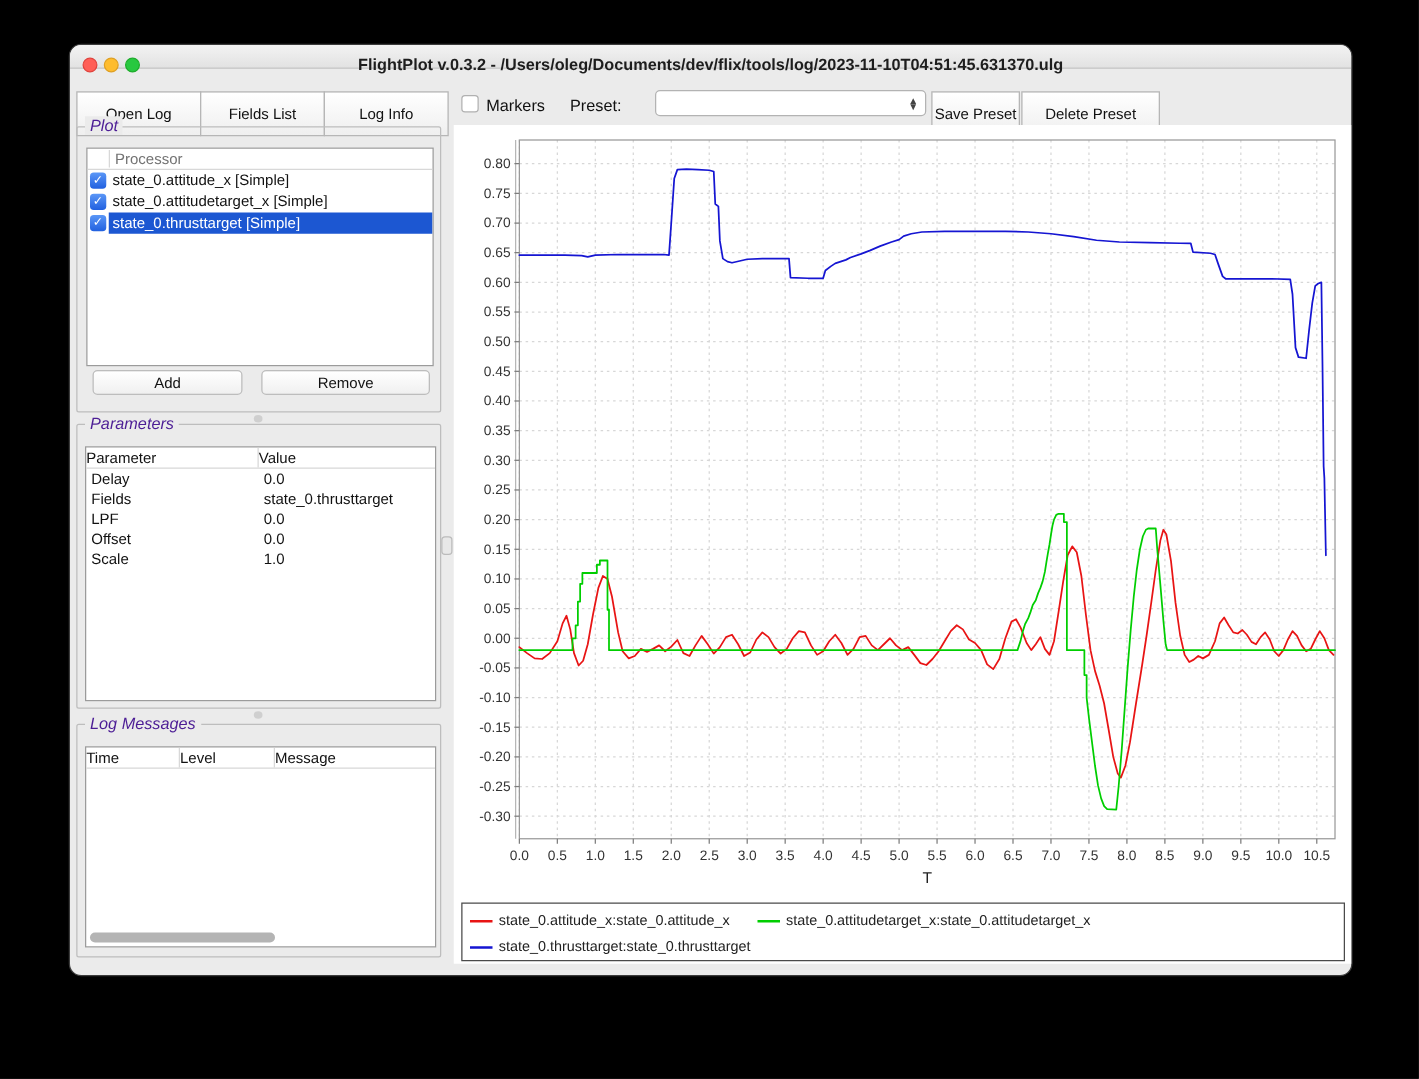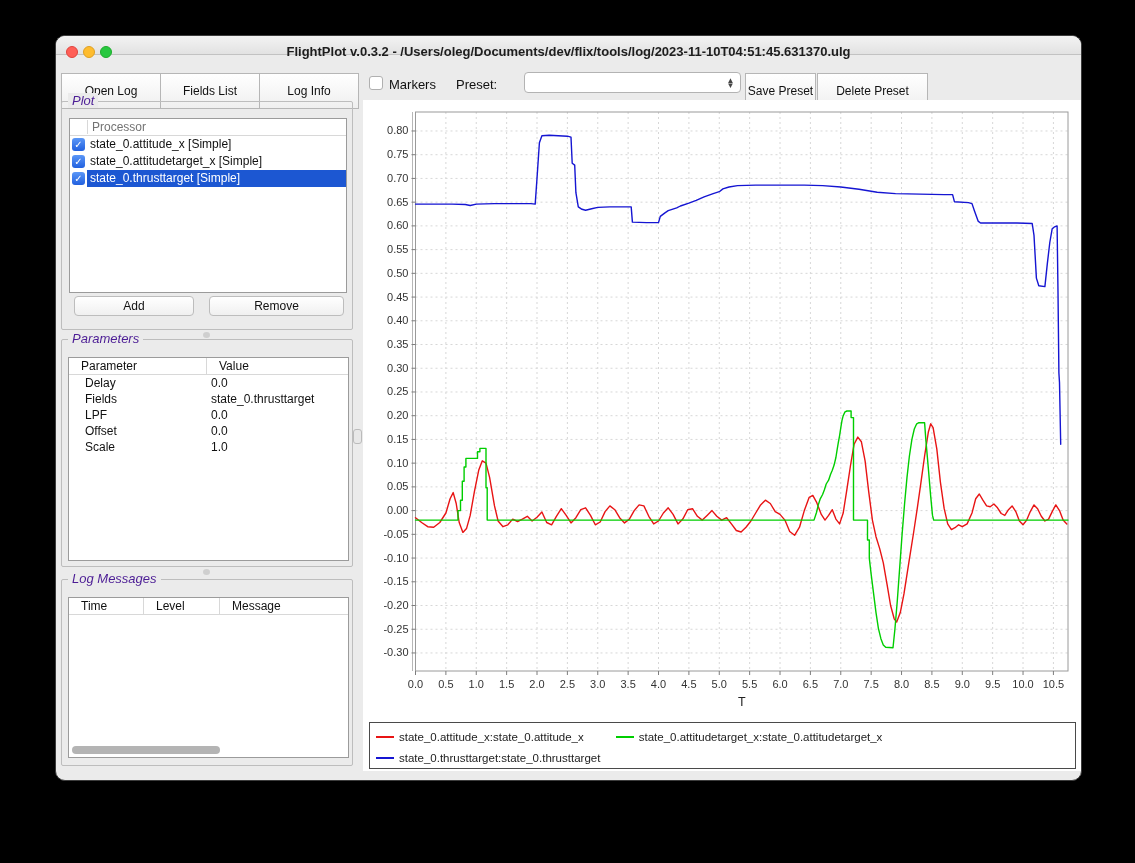--- a/index.html
+++ b/index.html
@@ -40,36 +40,36 @@
                   background:linear-gradient(#5b97f7,#2160df); color:#fff; font-size:10px;
                   line-height:13px; text-align:center; flex:0 0 13px; }
   .plot-row .lbl { flex:1; height:17px; line-height:17px; padding-left:3px; }
   .plot-row.sel .lbl { background:#1c57d2; color:#fff; }
   .push-btn { position:absolute; height:20px; background:linear-gradient(#fff,#f0f0f0);
               border:1px solid #bdbdbd; border-radius:4px; font-size:12px; color:#111;
               text-align:center; line-height:18px; }
   
   .tbl-header { height:17px; border-bottom:1px solid #d8d8d8; display:flex;
                 font-size:12px; color:#111; line-height:17px; }
-  .tbl-header span { border-left:1px solid #d8d8d8; padding-left:12px; }
+  .tbl-header span { border-left:1px solid #d8d8d8; padding-left:0; }
   .tbl-header span:first-child { border-left:none; }
   .param-row { height:16px; display:flex; font-size:12px; color:#111; line-height:16px; }
-  .param-row .pname { width:137px; padding-left:16px; white-space:nowrap; overflow:hidden; }
+  .param-row .pname { width:137px; padding-left:4px; white-space:nowrap; overflow:hidden; }
   .param-row .pval  { flex:1; padding-left:5px; white-space:nowrap; overflow:hidden; }
   .param-row .swatch { flex:1; margin:1px 2px 1px 0; }
   .hscroll { position:absolute; left:3px; bottom:3px; width:148px; height:8px;
              border-radius:4px; background:#b4b4b4; }
   .split-dot { position:absolute; width:7px; height:6px; border-radius:50%; background:#cfcfcf; }
   .vsplit-handle { position:absolute; left:297px; top:393px; width:9px; height:15px;
                    background:#e8e8e8; border:1px solid #bbb; border-radius:3px; }
   
   .chart-panel { position:absolute; left:307px; top:64px; width:719px; height:671px; background:#fff; }
   .legend-box { position:absolute; left:6px; top:622px; width:707px; height:47px;
                 border:1px solid #4a4a4a; background:#fff; padding:3px 0 0 6px; }
-  .legend-row { display:flex; align-items:center; height:21px; gap:32px; }
+  .legend-row { display:flex; align-items:center; height:21px; gap:22px; }
   .legend-item { display:flex; align-items:center; gap:5px; font-size:11.5px; color:#222; }
   .legend-item .dash { width:18px; height:0; border-top:2px solid; }
 </style>
 </head>
 <body>
 
 <div class="window">
 
   <div class="titlebar">
     <div class="tl-dot" style="left:10px;background:#ff5f57;border:1px solid #e0443e;"></div>

